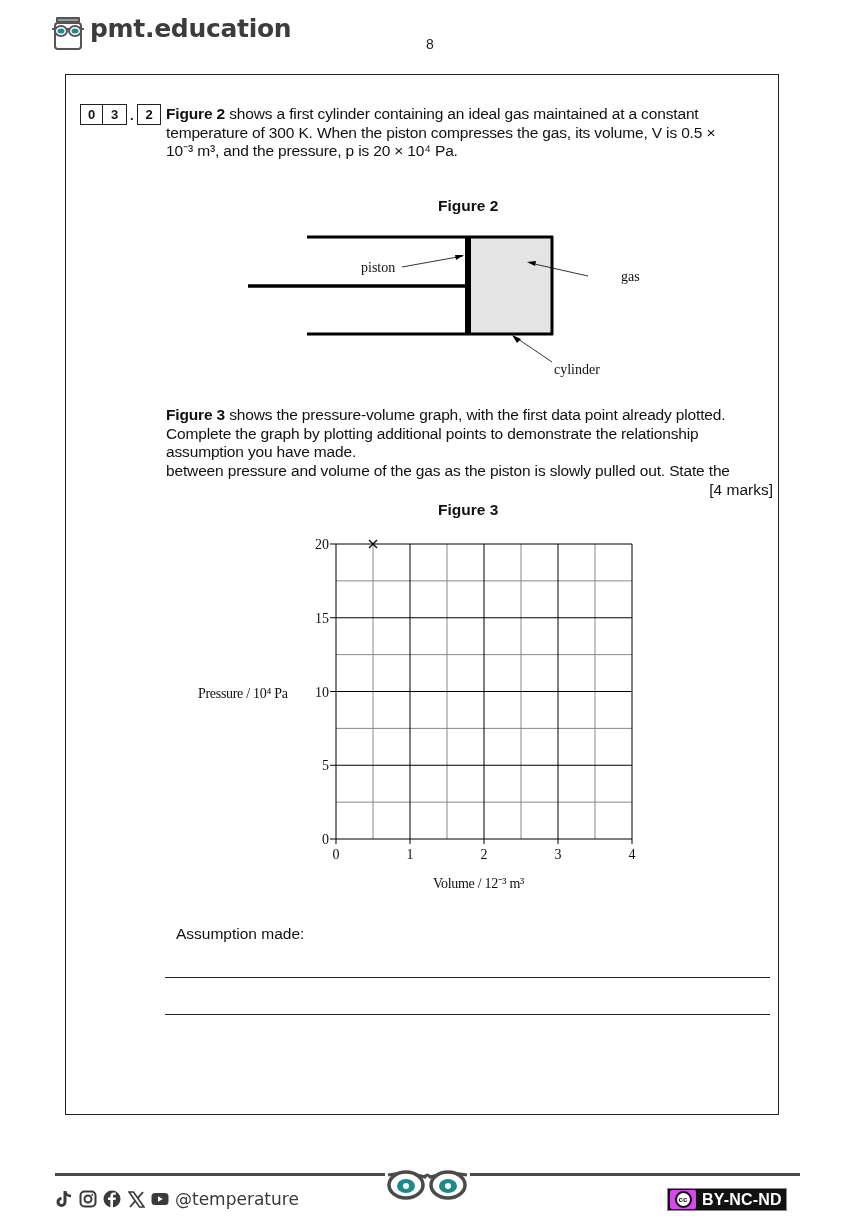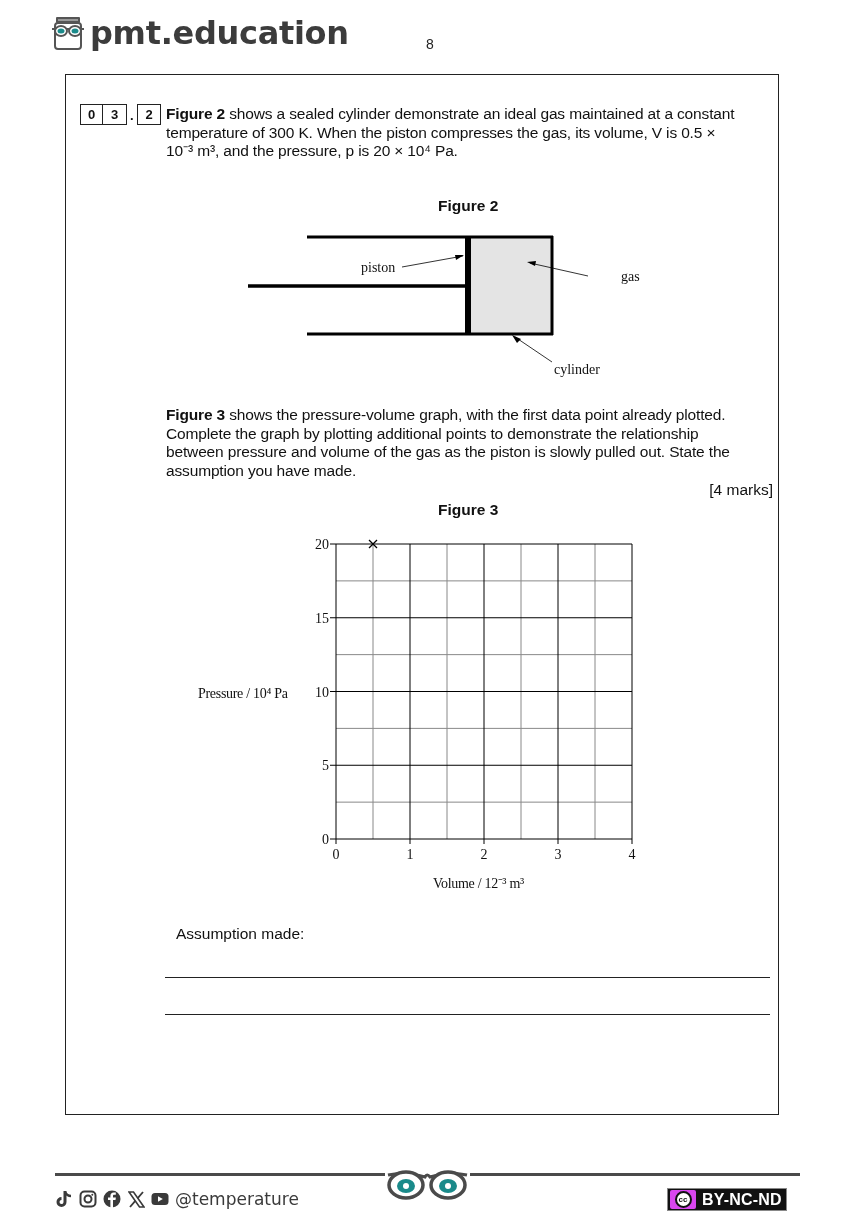--- a/index.html
+++ b/index.html
@@ -1,18 +1,18 @@
 <!DOCTYPE html>
 <html><head>
 <meta charset="utf-8">
 <style>
   html, body { margin:0; padding:0; background:#ffffff; }
   body { width:865px; height:1223px; position:relative; overflow:hidden; font-family:"Liberation Sans", sans-serif; color:#111; }
   .abs { position:absolute; }
-  .brand { left:90px; top:14px; font-family:"DejaVu Sans", sans-serif; font-weight:bold; font-size:32px; color:#3c3c3c; letter-spacing:-0.3px; }
+  .brand { left:90px; top:14px; font-family:"DejaVu Sans", sans-serif; font-weight:bold; font-size:25px; color:#3c3c3c; letter-spacing:-0.3px; }
   .page-num { left:426px; top:36px; font-size:14px; color:#222; }
   .frame { left:65px; top:74px; width:714px; height:1041px; border:1px solid #222; box-sizing:border-box; }
   .qbox { top:104px; height:21px; border:1px solid #222; box-sizing:border-box; font-weight:bold; font-size:13px; text-align:center; line-height:19px; }
   .qdot { left:130px; top:108px; font-size:13px; font-weight:bold; }
   .para { left:166px; font-size:15.5px; line-height:18.5px; letter-spacing:-0.15px; }
   .para b { font-weight:bold; }
   .figtitle { font-weight:bold; font-size:15.5px; }
   .serif { font-family:"Liberation Serif", serif; }
   .marks { right:92px; top:481px; font-weight:normal; font-size:15.5px; }
   .ansline { left:165px; width:605px; height:0; border-top:1px solid #222; }
@@ -43,21 +43,21 @@
 <div class="abs page-num">8</div>
 
 <div class="abs frame"></div>
 
 <div class="abs qbox" style="left:80px;width:23px;">0</div>
 <div class="abs qbox" style="left:102px;width:25px;">3</div>
 <div class="abs qdot">.</div>
 <div class="abs qbox" style="left:137px;width:24px;">2</div>
 
 <div class="abs para" style="top:105px;">
-  <div><b>Figure 2</b><span> shows a sealed cylinder demonstrate an ideal gas maintained at a constant</span></div>
+  <div><b>Figure 2</b><span> shows a first cylinder containing an ideal gas maintained at a constant</span></div>
   <div>temperature of 300 K. When the piston compresses the gas, its volume, V is 0.5 ×</div>
   <div>10⁻³ m³, and the pressure, p is 20 × 10⁴ Pa.</div>
 </div>
 
 <div class="abs figtitle" style="left:438px;top:197px;">Figure 2</div>
 <svg class="abs" style="left:240px;top:225px;" width="380" height="160" viewBox="0 0 380 160">
   <rect x="230" y="13" width="81" height="95" fill="#e4e4e4"></rect>
   <line x1="67" y1="12" x2="313" y2="12" stroke="#000" stroke-width="3"></line>
   <line x1="67" y1="109" x2="313" y2="109" stroke="#000" stroke-width="3"></line>
   <line x1="312" y1="11" x2="312" y2="110" stroke="#000" stroke-width="3"></line>
@@ -70,22 +70,22 @@
   <line x1="312" y1="137" x2="275" y2="112" stroke="#000" stroke-width="0.8"></line>
   <polygon points="272,110 277,118 281,114" fill="#000"></polygon>
 </svg>
 <div class="abs serif" style="left:361px;top:260px;font-size:14px;">piston</div>
 <div class="abs serif" style="left:593px;top:269px;font-size:14px;margin-left:28px;">gas</div>
 <div class="abs serif" style="left:554px;top:362px;font-size:14px;">cylinder</div>
 
 <div class="abs para" style="top:406px;">
   <div><b>Figure 3</b><span> shows the pressure-volume graph, with the first data point already plotted.</span></div>
   <div>Complete the graph by plotting additional points to demonstrate the relationship</div>
+  <div>assumption you have made.</div>
   <div>between pressure and volume of the gas as the piston is slowly pulled out. State the</div>
-  <div>assumption you have made.</div>
 </div>
 <div class="abs marks">[4 marks]</div>
 <div class="abs figtitle" style="left:438px;top:501px;">Figure 3</div>
 
 <svg class="abs" id="pv-chart" style="left:180px;top:530px;" width="480" height="370" viewBox="0 0 480 370">
   <g id="grid-minor">
       <line x1="193" y1="14" x2="193" y2="309" stroke="#888" stroke-width="1"></line>
       <line x1="267" y1="14" x2="267" y2="309" stroke="#888" stroke-width="1"></line>
       <line x1="341" y1="14" x2="341" y2="309" stroke="#888" stroke-width="1"></line>
       <line x1="415" y1="14" x2="415" y2="309" stroke="#888" stroke-width="1"></line>

